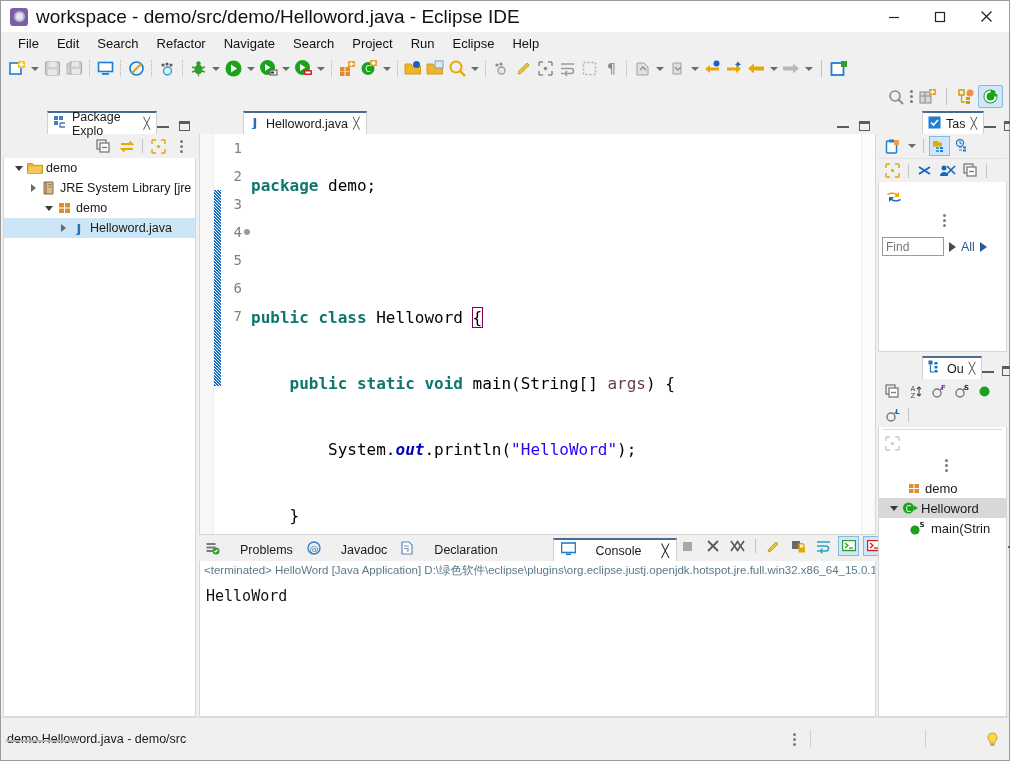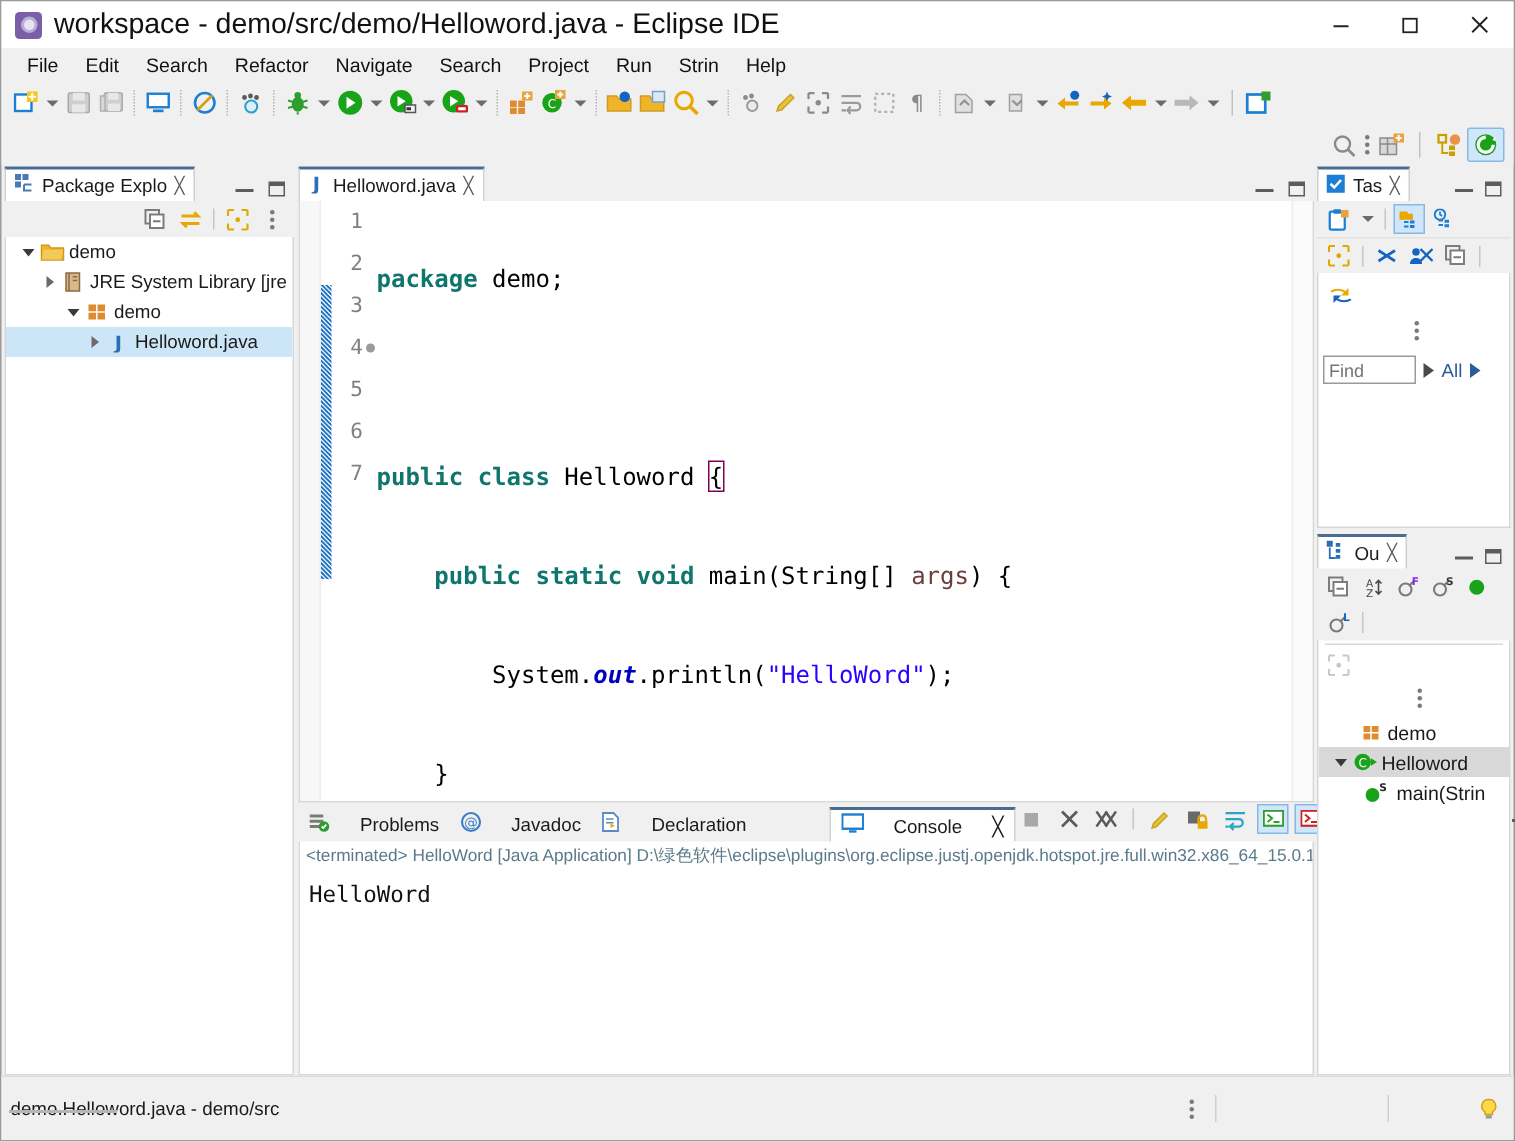--- a/index.html
+++ b/index.html
@@ -40,21 +40,21 @@
   
   .perspbar { height:27px; background:#f0f0f0; display:flex; align-items:center; justify-content:flex-end; padding-right:6px; flex:0 0 auto; border-bottom:none; }
   .persp-btn { width:25px; height:23px; display:flex; align-items:center; justify-content:center; }
   .persp-btn.active { background:#cfe6fb; border:1px solid #8ab9e0; border-radius:2px; }
 
   
   .main { flex:1 1 auto; display:flex; min-height:0; padding:0 2px 0 2px; }
 
   
   .panel { display:flex; flex-direction:column; min-height:0; min-width:0; }
-  .panel-tabs { height:24px; display:flex; align-items:flex-end; flex:0 0 auto; position:relative; }
+  .panel-tabs { height:24px; display:flex; align-items:flex-end; flex:0 0 auto; position:relative;margin-left:44px; }
   .ptab { height:23px; display:flex; align-items:center; gap:5px; padding:0 6px 0 5px; font-size:12.5px; color:#1a1a1a; }
   .ptab.active { background:#fff; border-top:2px solid #4a6c8f; border-left:1px solid #d0d0d0; border-right:1px solid #d0d0d0; }
   .ptab .x { font-size:11px; color:#555; }
   .tab-ctrls { margin-left:auto; display:flex; align-items:center; gap:10px; padding:0 6px 3px 0; }
   .minbtn { width:12px; height:3px; border-bottom:2px solid #5c5c5c; }
   .maxbtn { width:11px; height:10px; border:1.5px solid #5c5c5c; border-top-width:3px; }
   .view-toolbar { height:24px; display:flex; align-items:center; gap:2px; padding:0 4px; flex:0 0 auto; background:#f0f0f0; }
   .vt-btn { width:21px; height:20px; display:flex; align-items:center; justify-content:center; }
   .vt-sep { width:1px; height:14px; background:#c5c5c5; margin:0 3px; }
 
@@ -154,21 +154,21 @@
 
   <div class="menubar">
     <div class="menu-item">File</div>
     <div class="menu-item">Edit</div>
     <div class="menu-item">Search</div>
     <div class="menu-item">Refactor</div>
     <div class="menu-item">Navigate</div>
     <div class="menu-item">Search</div>
     <div class="menu-item">Project</div>
     <div class="menu-item">Run</div>
-    <div class="menu-item">Strin</div>
+    <div class="menu-item">Eclipse</div>
     <div class="menu-item">Help</div>
   </div>
 
   <div class="toolbar">
     <div class="tb-btn">
       <svg width="17" height="17" viewBox="0 0 17 17">
           <rect x="1" y="3" width="11" height="11" fill="#fff" stroke="#1c7fd4" stroke-width="1.6"></rect>
           <rect x="9" y="1" width="7" height="7" fill="#f5c518"></rect>
           <path d="M12.5 2v5M10 4.5h5" stroke="#fff" stroke-width="1.4"></path>
         </svg>

